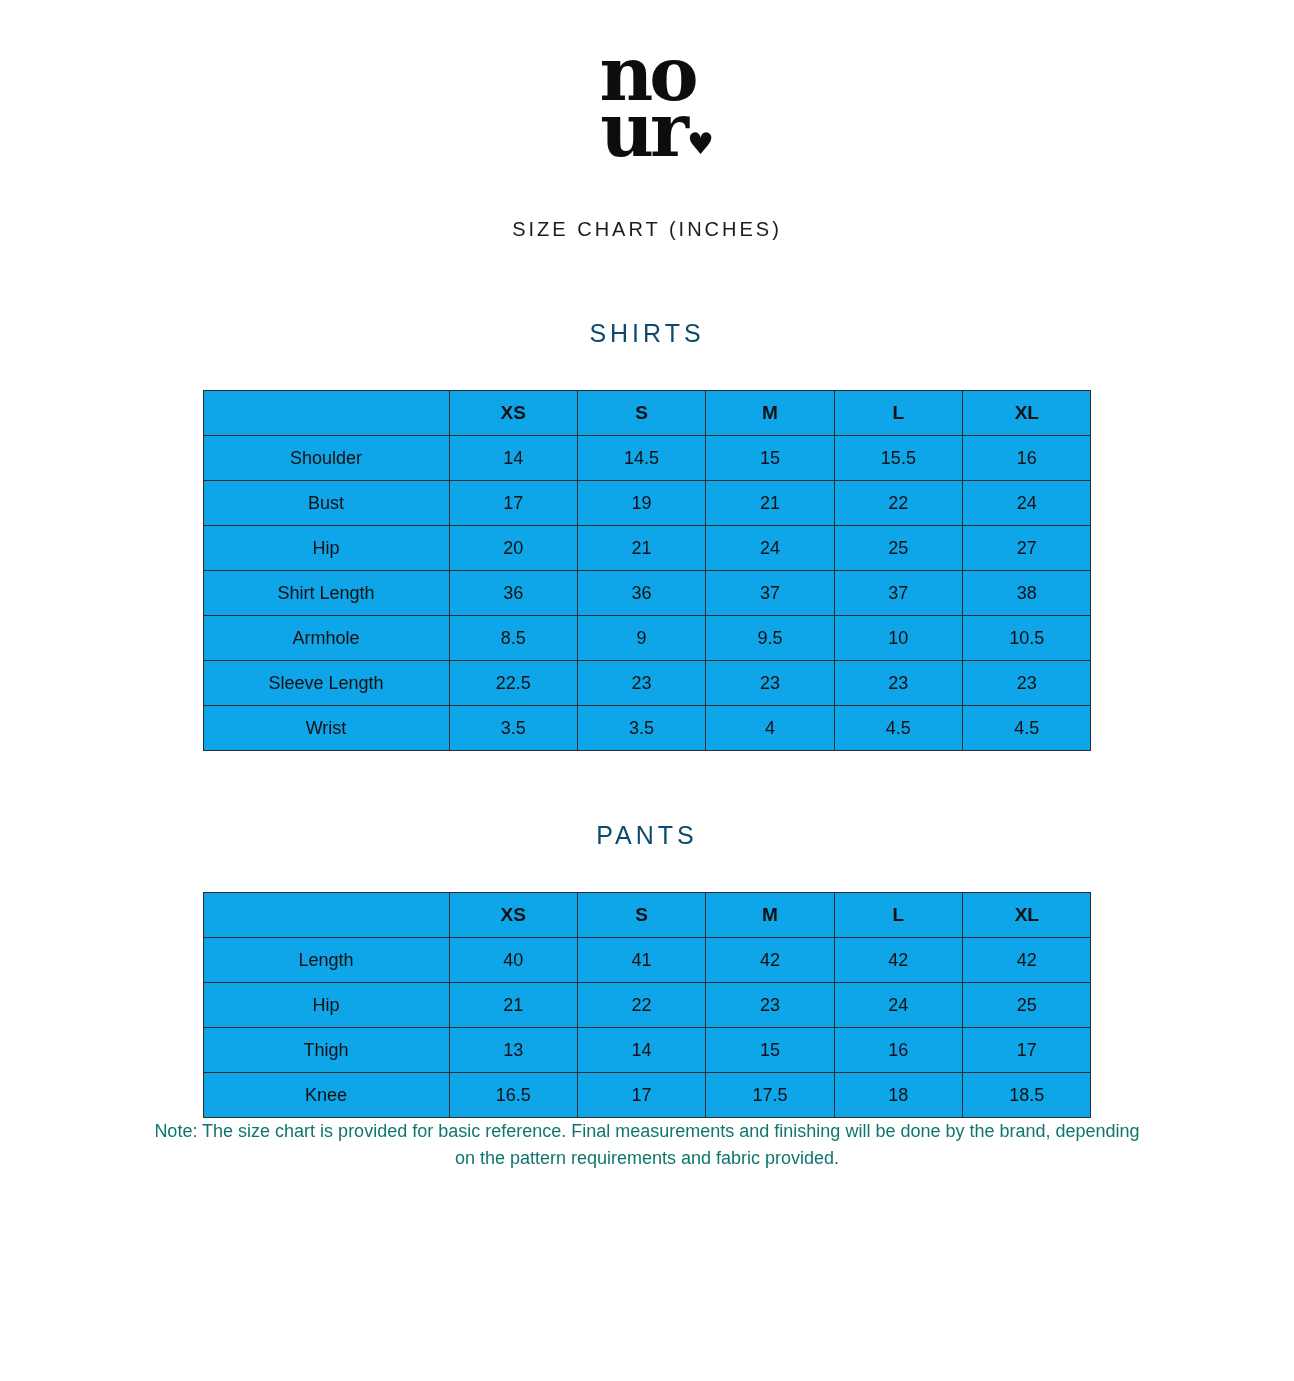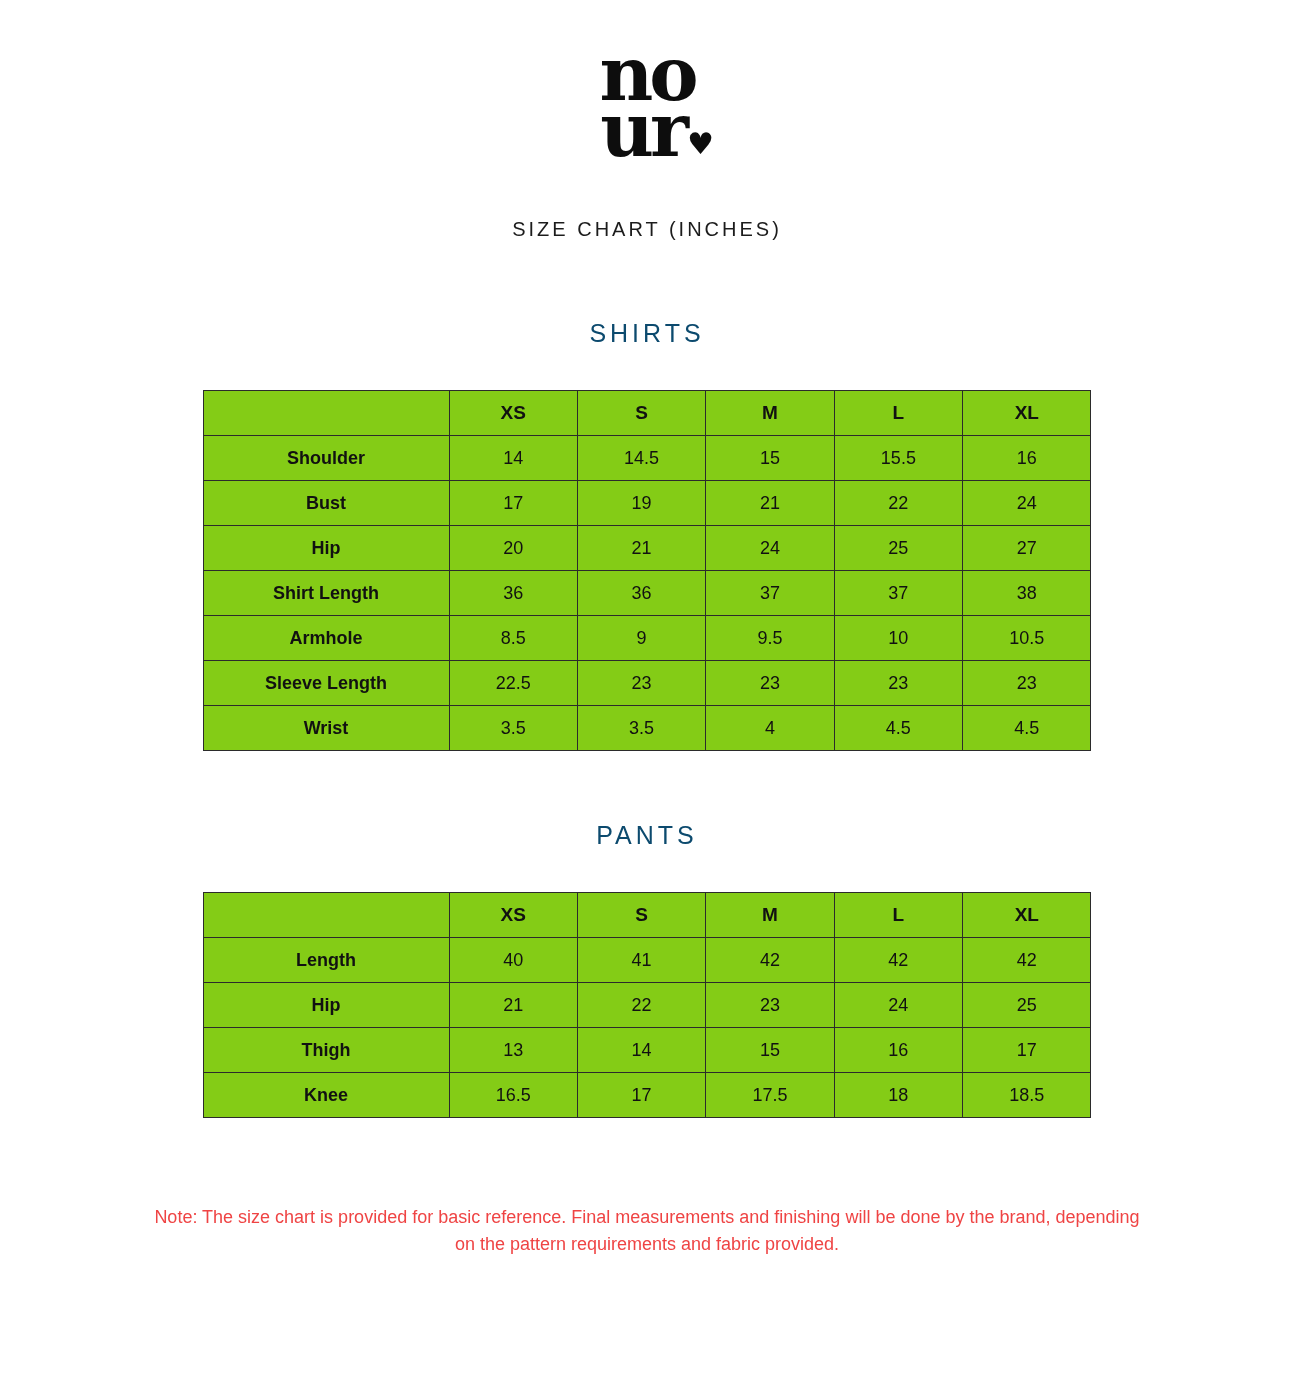--- a/index.html
+++ b/index.html
@@ -54,47 +54,46 @@
     color: #0c4a6e;
     text-align: center;
   }
   .heading-shirts { margin-top: 78px; }
   .heading-pants  { margin-top: 70px; }
   
   table.size-table {
     border-collapse: collapse;
     table-layout: fixed;
     width: 888px;
-    background: #84cc16;
+    background: #0ea5e9;
   }
   .table-shirts { margin-top: 42px; }
   .table-pants  { margin-top: 42px; }
   table.size-table th,
   table.size-table td {
     border: 1.5px solid #2b2b2b;
     height: 45px;
     text-align: center;
     vertical-align: middle;
     font-size: 19px;
     color: #111;
     padding: 0;
   }
   table.size-table th { font-weight: 700; }
-  table.size-table td.row-label { font-weight: 700; font-size: 18px; }
+  table.size-table td.row-label { font-weight: 400; font-size: 18px; }
   table.size-table td.cell-value { font-weight: 400; font-size: 18px; }
   col.label-col { width: 246px; }
   col.size-col  { width: 128.4px; }
   
   .note {
-    margin-top: 86px;
     width: 990px;
     text-align: center;
     font-size: 18px;
     line-height: 1.45;
-    color: #ef4444;
+    color: #0f766e;
   }
 </style>
 </head>
 <body>
 
 <div class="page">
 
   <div class="logo">
     <div class="line1">no</div>
     <div class="line2"><span>ur</span><span class="heart">♥</span></div>

